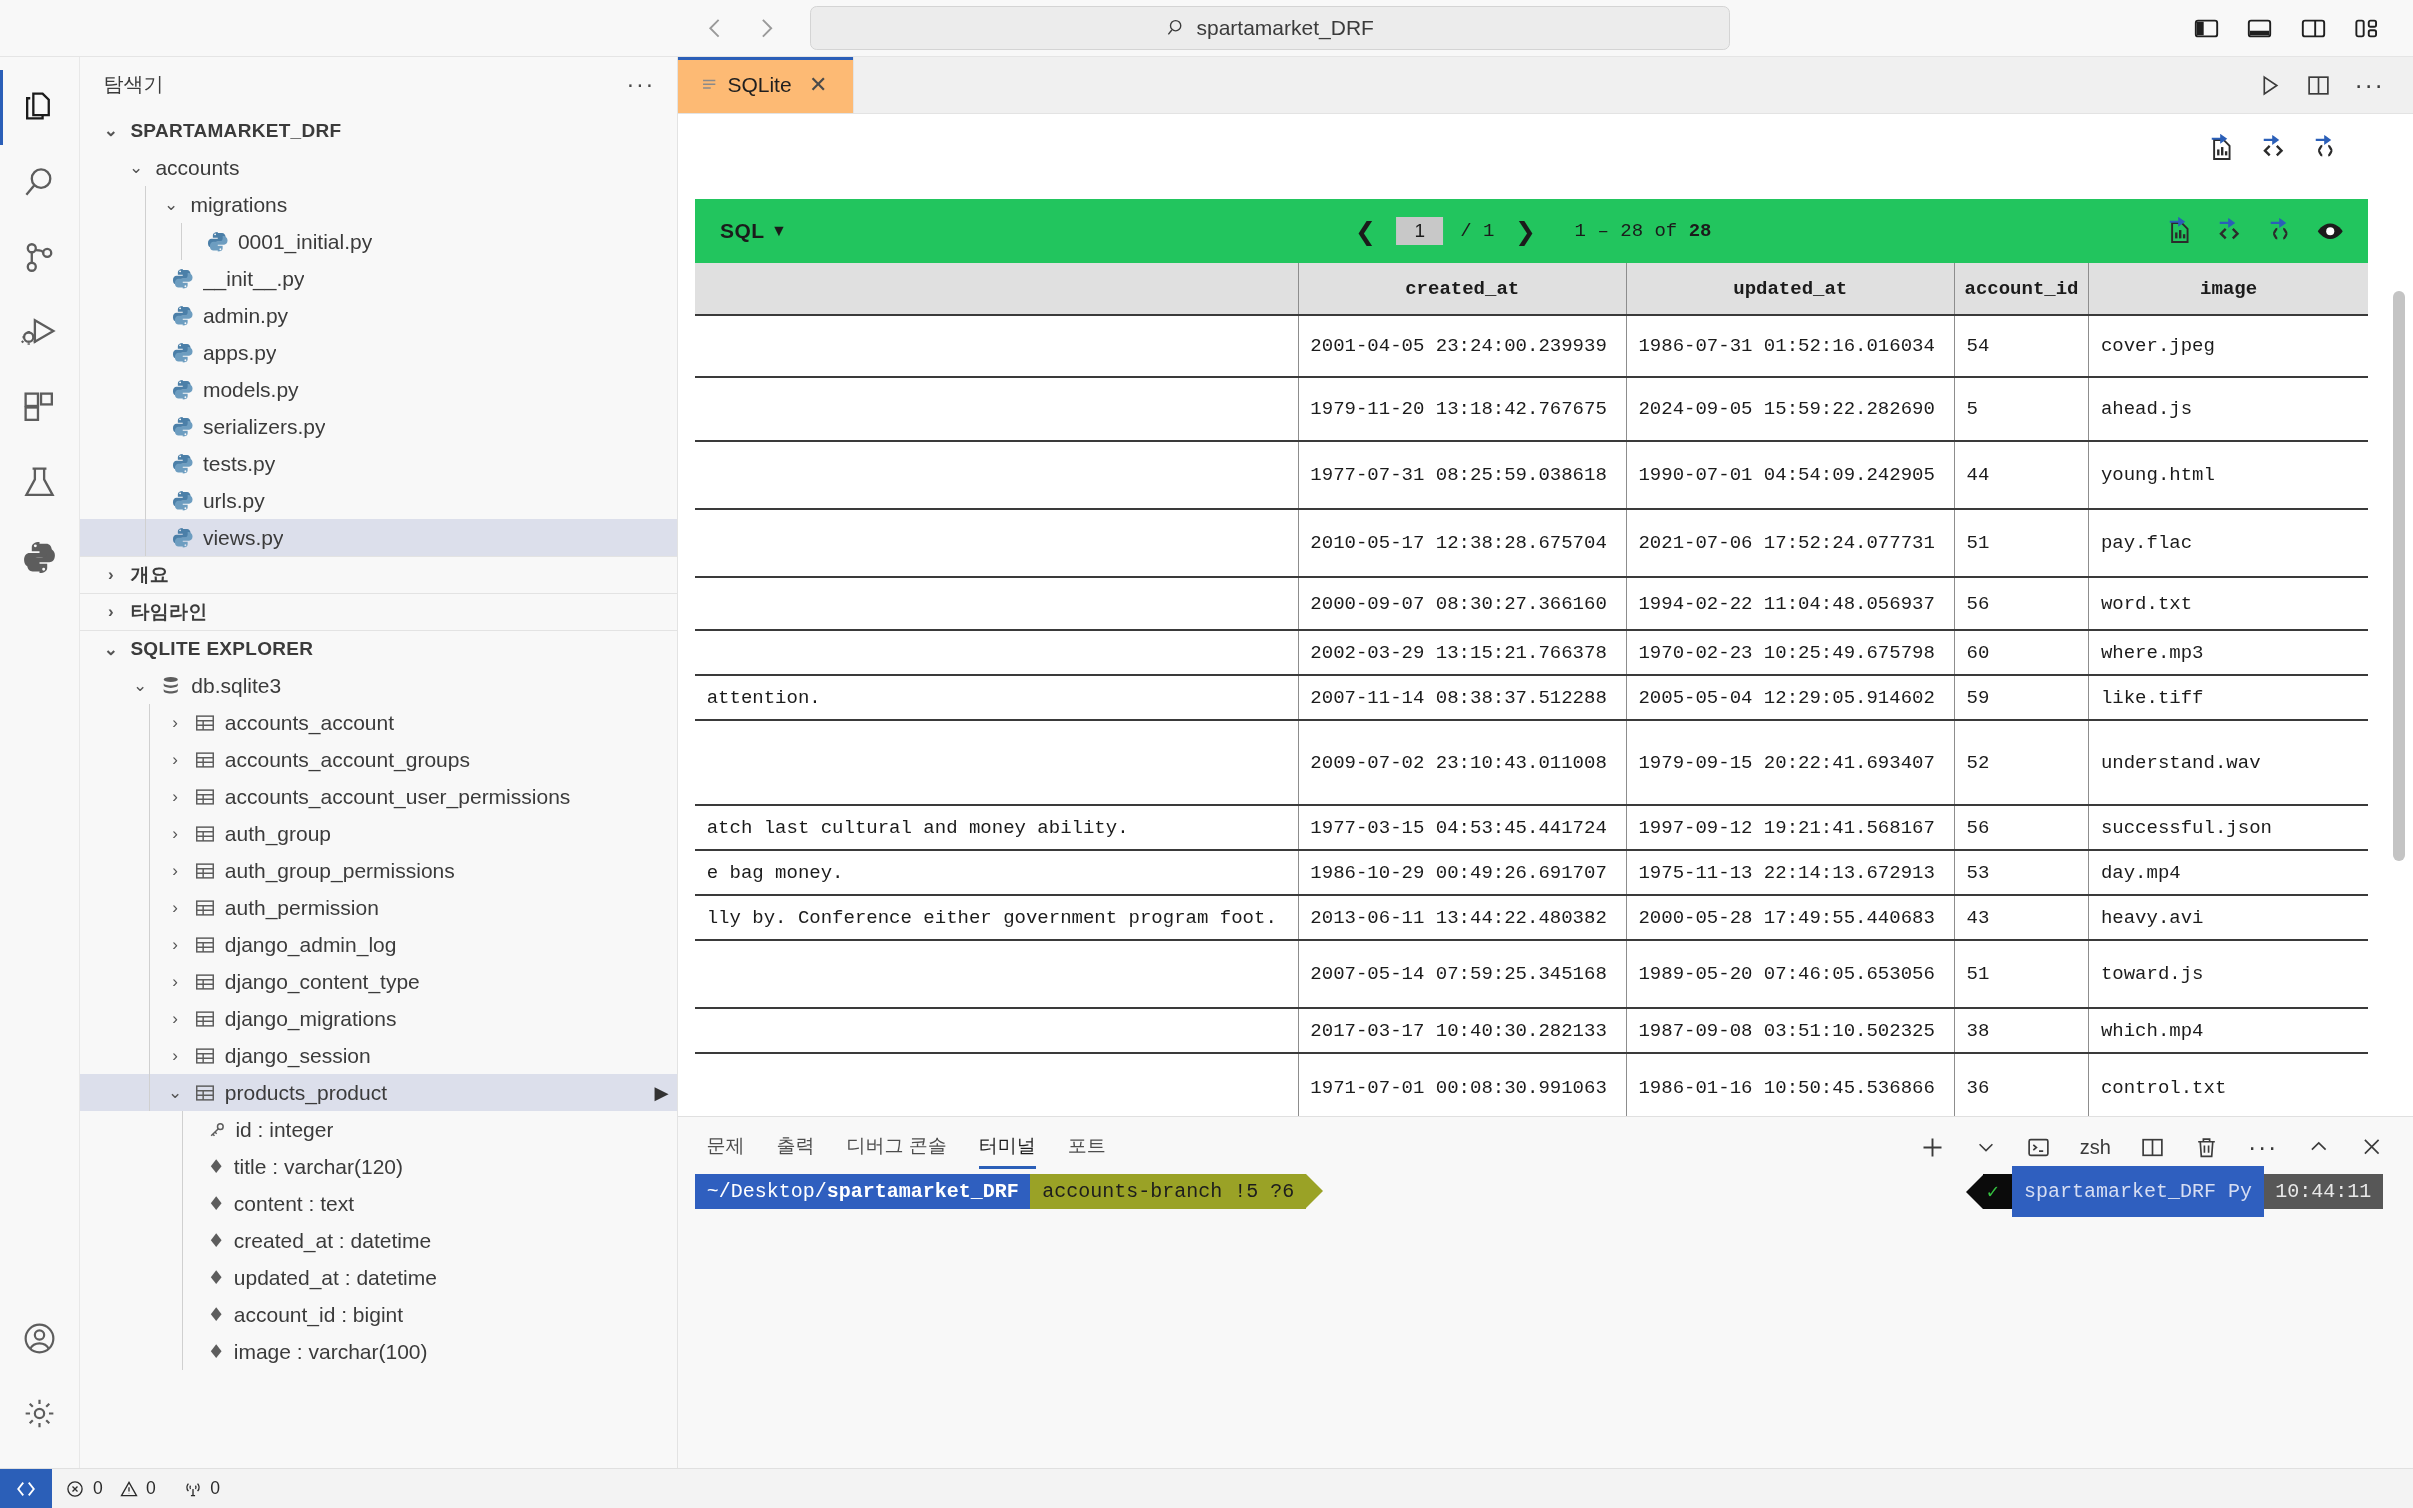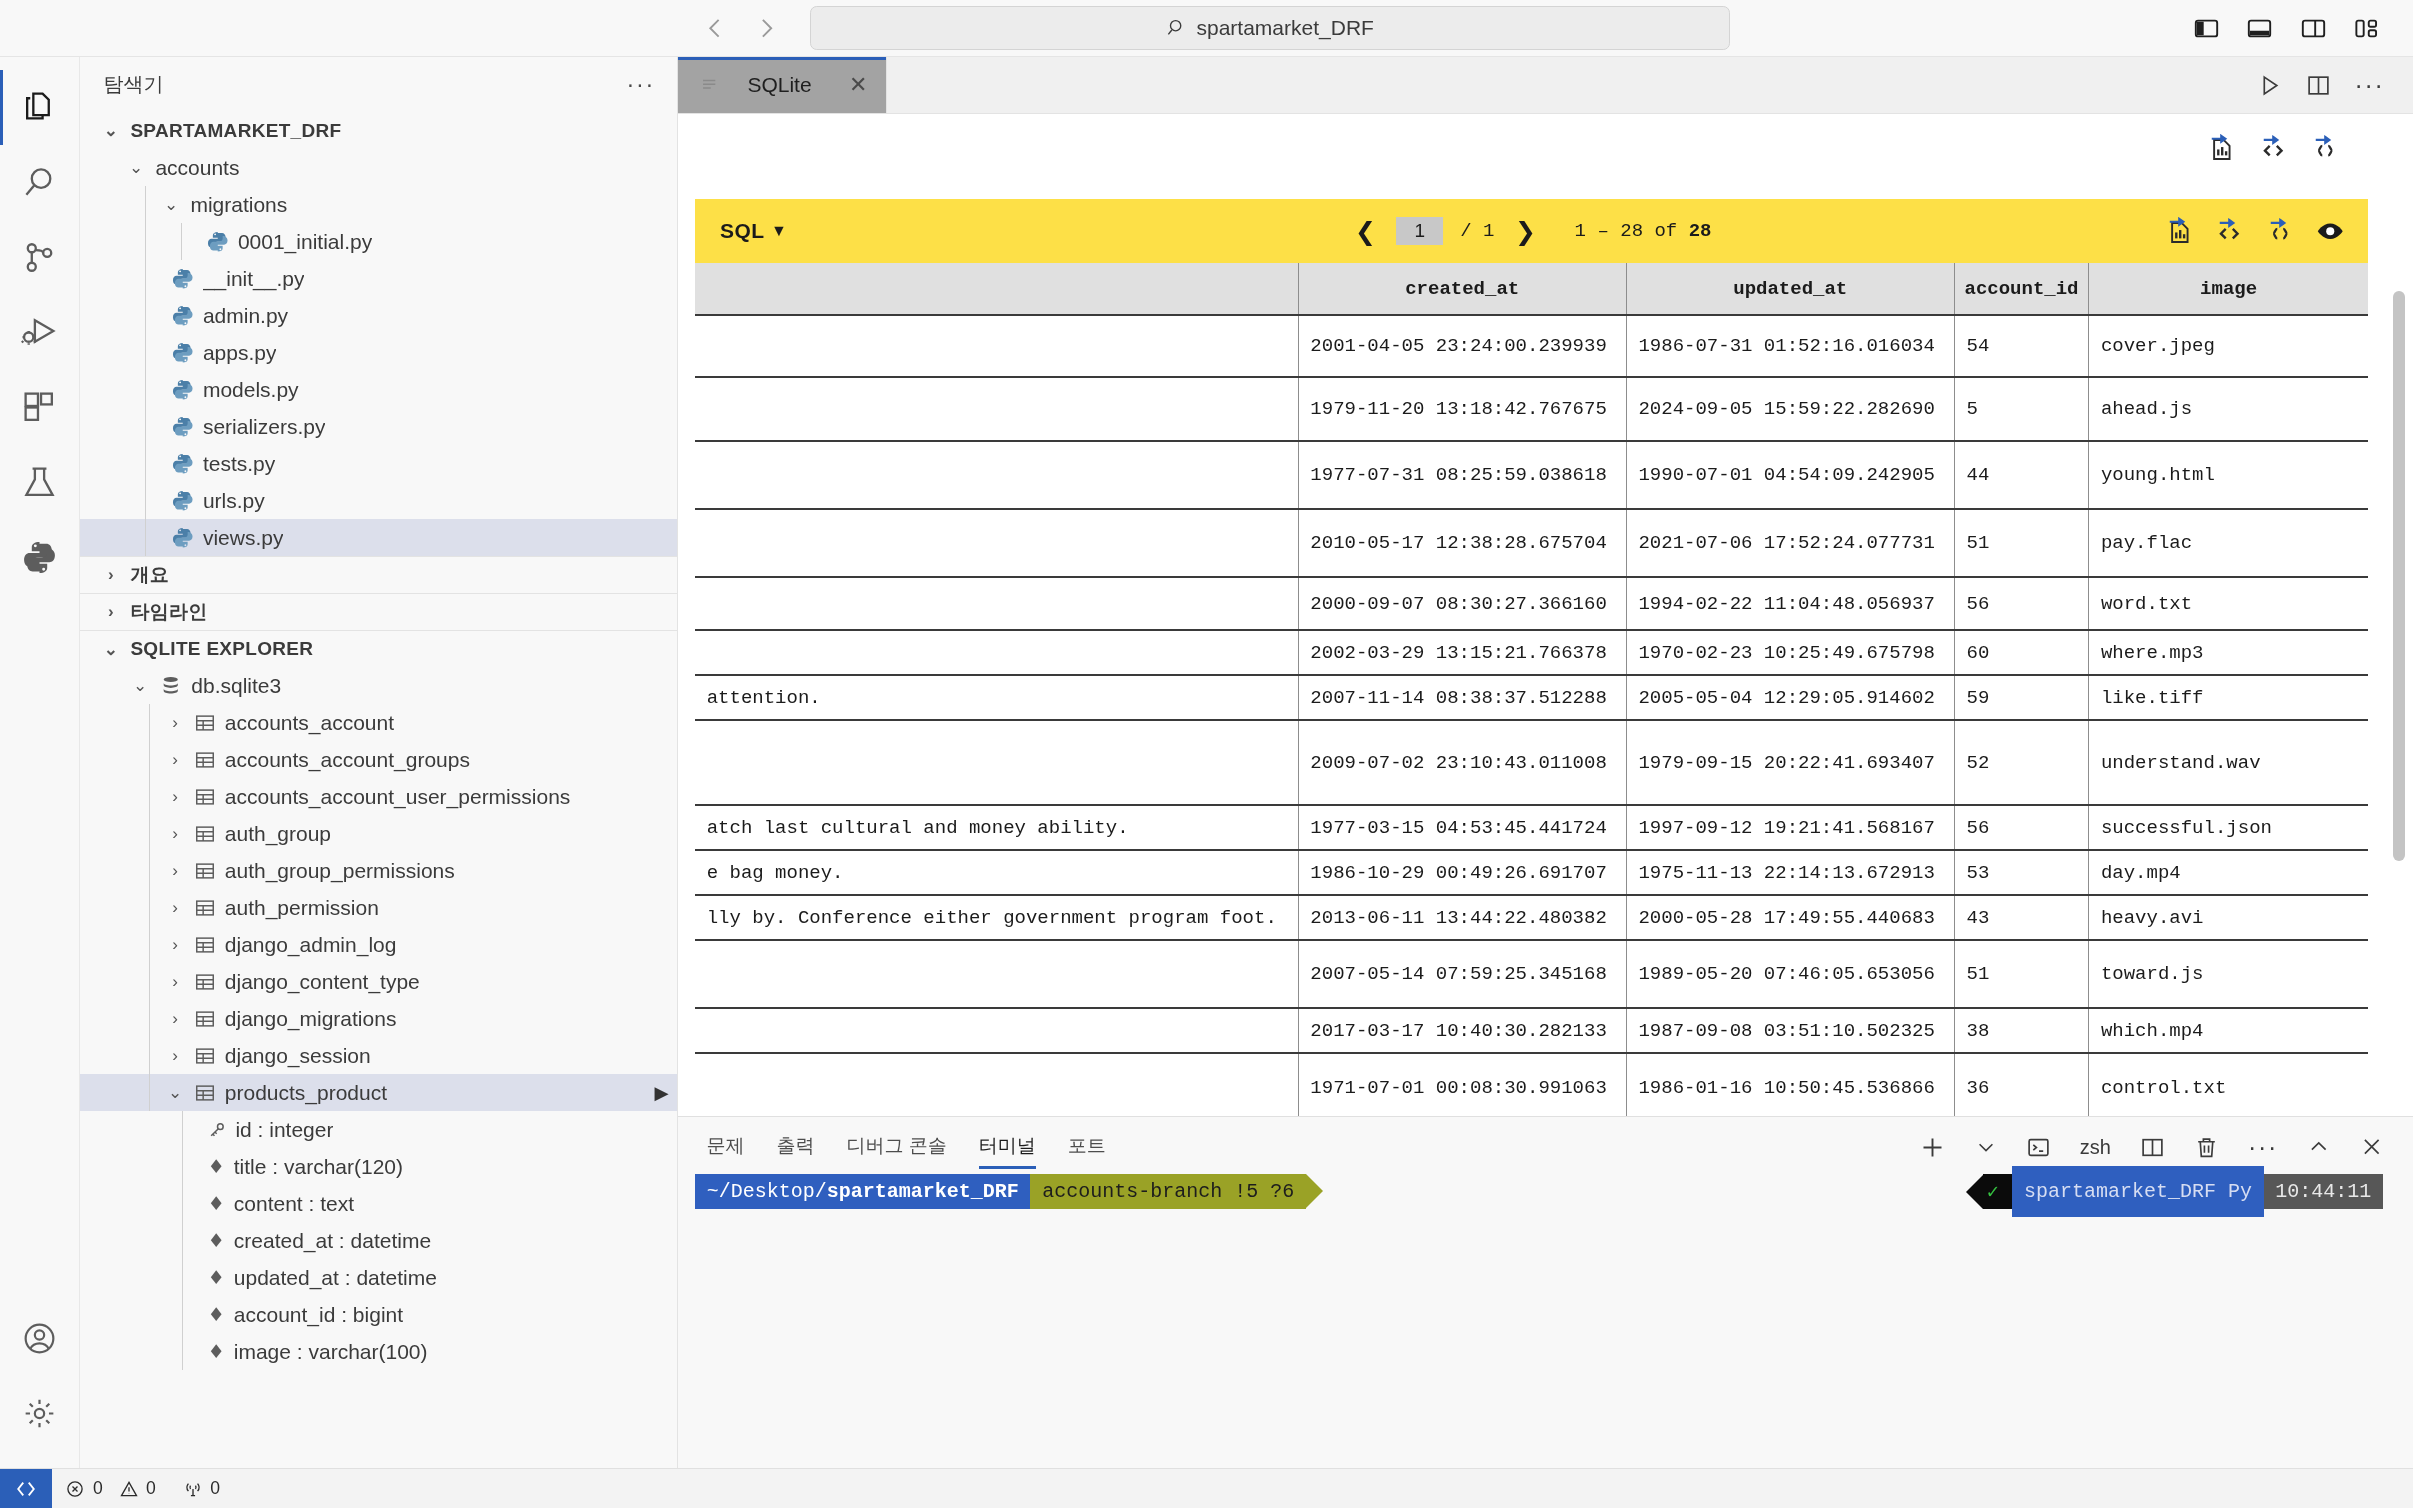--- a/index.html
+++ b/index.html
@@ -94,38 +94,38 @@
 
   
   .main { flex: 1; display: flex; flex-direction: column; min-width: 0; background: #ffffff; }
 
   .tabbar {
     height: 57px; min-height: 57px; background: #f0f0f0;
     display: flex; align-items: stretch; border-bottom: 0.8px solid #e3e3e3;
     position: relative;
   }
   .tab {
-    background: #a3a3a3; display: flex; align-items: center; gap: 29px;
+    background: #fdba74; display: flex; align-items: center; gap: 9px;
     padding: 0 18.4px 0 22px; font-size: 21px; color: #1f1f1f;
     border-right: 0.8px solid #e3e3e3; position: relative; min-width: 176px;
   }
   .tab::before { content:""; position:absolute; left:0; right:0; top:0; height:3.4px; background:#2b5fb8; }
   .tab-close { font-size: 22px; color: #4a4a4a; margin-left: 8.4px; }
   .tabbar-actions { margin-left: auto; display: flex; align-items: center; gap: 23.5px; padding-right: 28.5px; color: #3b3b3b; }
 
   
   .viewer { flex: 1; position: relative; overflow: hidden; background: #ffffff; }
   .viewer-tools {
     position: absolute; top: 20px; right: 74px; display: flex; gap: 23.5px; align-items: center;
   }
   .grid-wrap { position: absolute; top: 85px; left: 0; right: 0; bottom: 0; overflow: hidden; }
 
   .grid-toolbar {
     position: absolute; left: 17px; right: 45px; top: 0; height: 64px;
-    background: #fde047; display: flex; align-items: center; text-align: right;
+    background: #22c55e; display: flex; align-items: center; text-align: right;
   }
   .sqlbtn { margin-left: 25px; font-size: 21px; font-weight: bold; letter-spacing: 0.4px; color: #1b1b1b; display: flex; align-items: center; gap: 6.7px; }
   .pager { position: absolute; left: 50%; transform: translateX(-50%); display: flex; align-items: center; gap: 17px; font-size: 20px; color: #1b1b1b; }
   .pg-arrow { font-size: 25px; color: #1b1b1b; padding: 0 3.4px; }
   .pg-input { background: #c8c8c8; width: 47px; height: 28.5px; display: flex; align-items: center; justify-content: center; font-size: 19px; }
   .pg-count { font-family: "Liberation Mono", monospace; font-size: 19px; }
   .pg-range { font-family: "Liberation Mono", monospace; font-size: 19px; margin-left: 18.4px; }
   .pg-range b { font-weight: bold; }
   .toolbar-icons { margin-left: auto; display: flex; gap: 22px; align-items: center; padding-right: 23.5px; }
 

